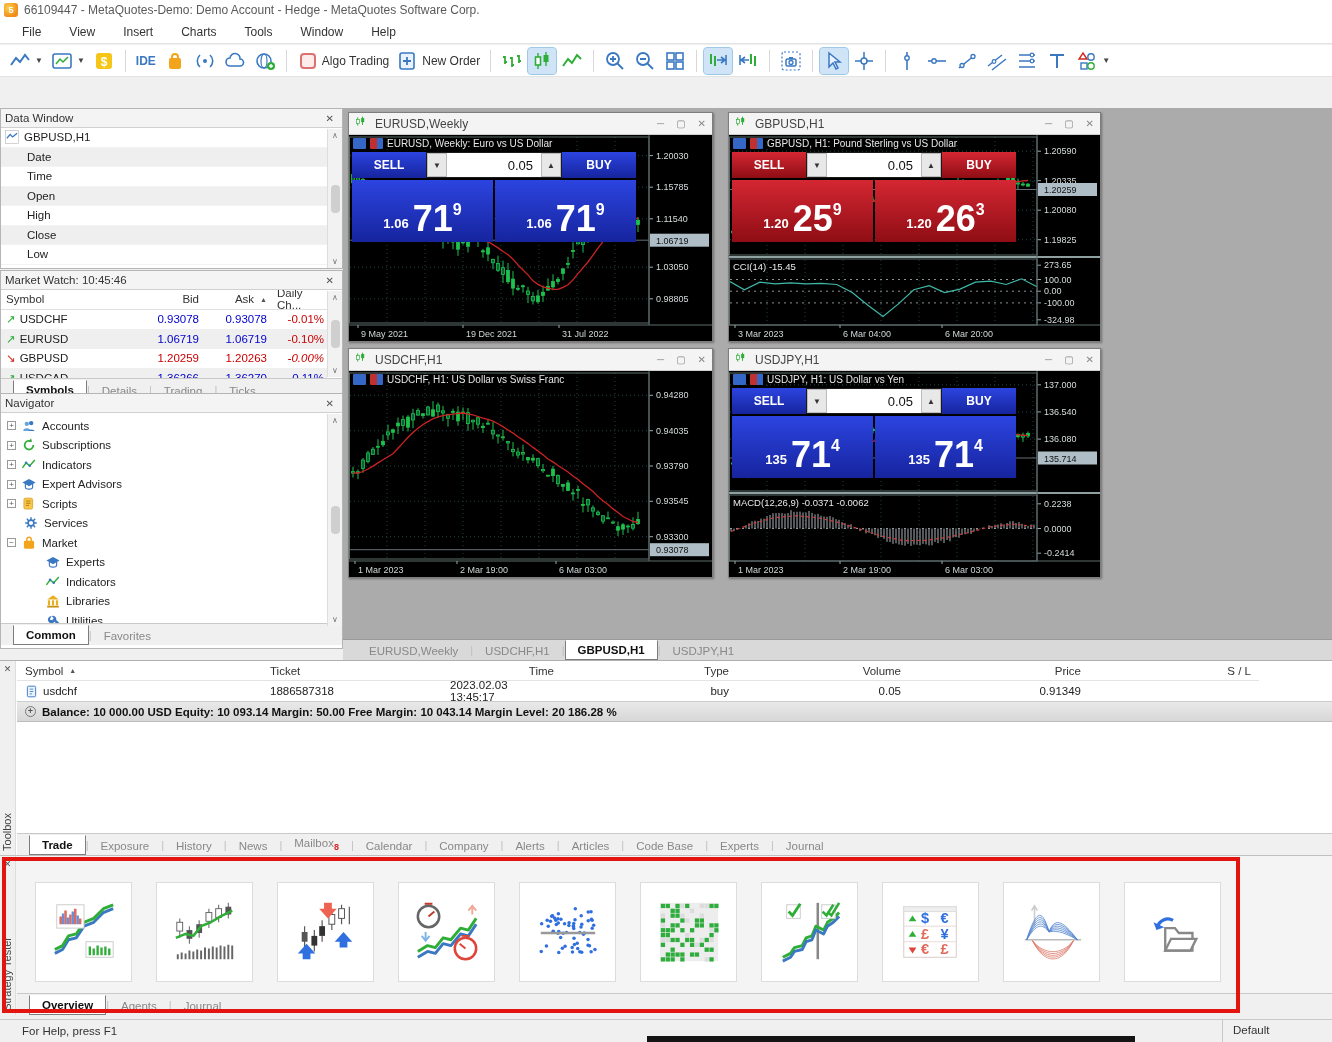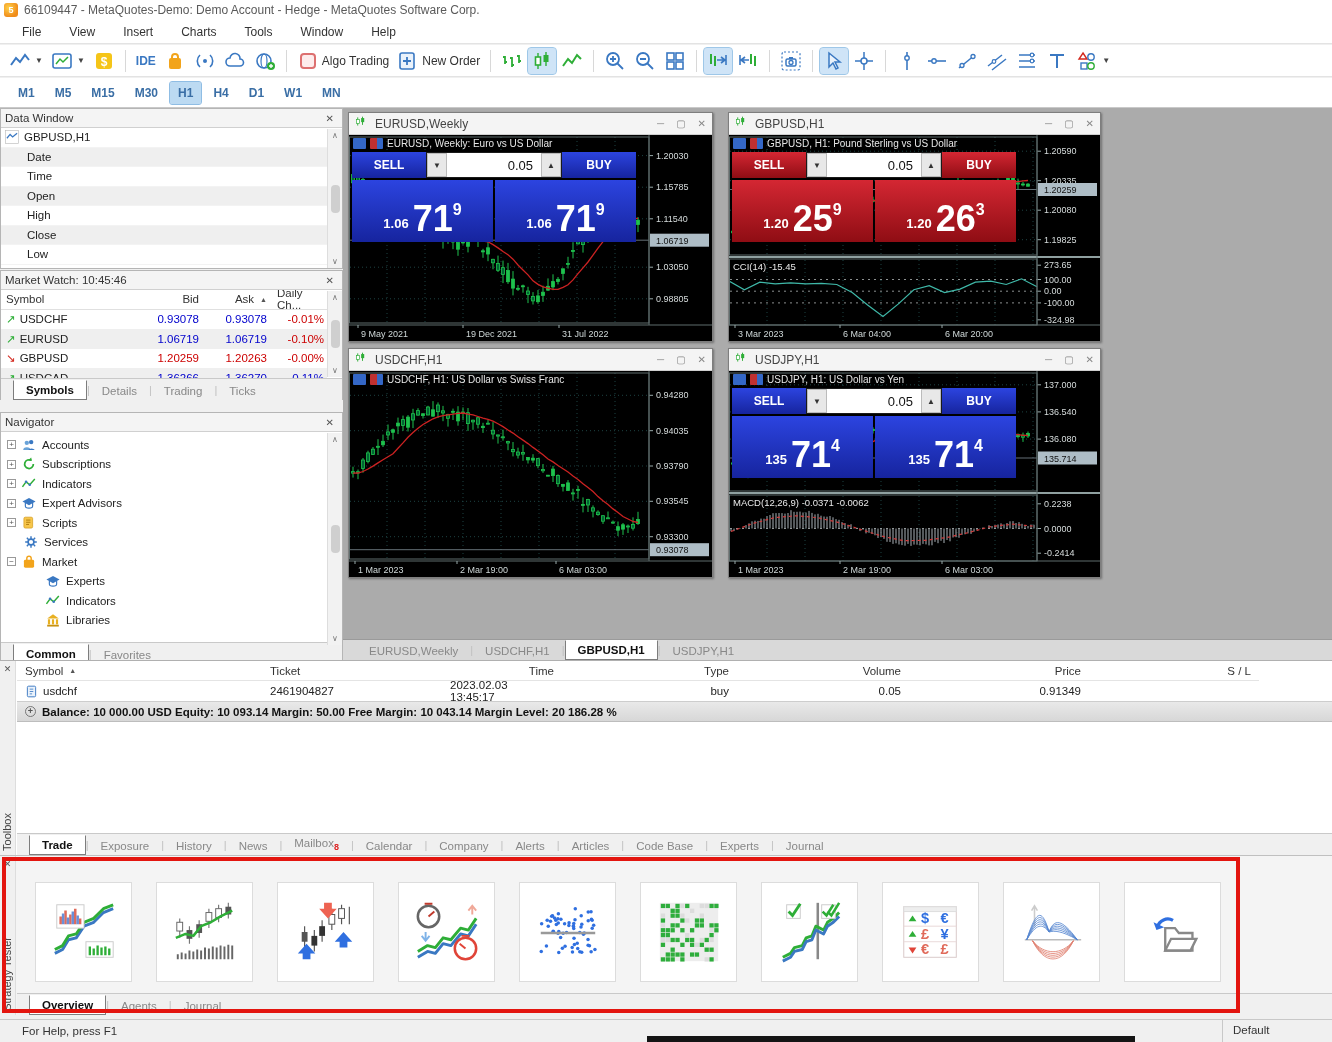--- a/index.html
+++ b/index.html
@@ -379,31 +379,20 @@
           <svg width="22" height="22" viewBox="0 0 22 22">
             <path d="M7,3 L11,9 L3,9 Z" fill="none" stroke="#d3281e" stroke-width="1.4"></path>
             <circle cx="15" cy="7" r="3.2" fill="none" stroke="#3a78c2" stroke-width="1.4"></circle>
             <rect x="5" y="13" width="6" height="6" fill="none" stroke="#3a78c2" stroke-width="1.4"></rect>
             <circle cx="15" cy="16" r="3.2" fill="none" stroke="#2eae37" stroke-width="1.4"></circle>
           </svg>
         </span>
         <span class="dd">▼</span>
       </div>
     </div>
-  <div id="tfbar">
-      <div class="tf">M1</div>
-      <div class="tf">M5</div>
-      <div class="tf">M15</div>
-      <div class="tf">M30</div>
-      <div class="tf active">H1</div>
-      <div class="tf">H4</div>
-      <div class="tf">D1</div>
-      <div class="tf">W1</div>
-      <div class="tf">MN</div>
-    </div>
 
   <div id="leftcol">
     <div class="panel" style="top:0;height:161px;">
       <div class="panel-title">
         <span>Data Window</span>
         <span class="x">✕</span>
       </div>
       <div id="dw-list" style="position:relative;margin-right:15px;">
           <div class="dw-row dw-sym">
             <span>
@@ -456,21 +445,21 @@
               </div>
               <div class="mw-cell mw-num" style="background:#efefef;color:#0000cc;">1.06719</div>
               <div class="mw-cell mw-num" style="background:#efefef;color:#0000cc;">1.06719</div>
               <div class="mw-cell mw-num" style="background:#efefef;color:#cc0000;">-0.10%</div>
               <div class="mw-cell">
                 <span style="color:#d3281e;margin-right:4px;">↘</span>
                 <span>GBPUSD</span>
               </div>
               <div class="mw-cell mw-num" style="color:#cc0000;">1.20259</div>
               <div class="mw-cell mw-num" style="color:#cc0000;">1.20263</div>
-              <div class="mw-cell mw-num" style="color:#cc0000;">-0.00%</div>
+              <div class="mw-cell mw-num" style="color:#cc0000;font-style:italic;">-0.00%</div>
               <div class="mw-cell" style="background:#efefef;">
                 <span style="color:#2eae37;margin-right:4px;">↗</span>
                 <span>USDCAD</span>
               </div>
               <div class="mw-cell mw-num" style="background:#efefef;color:#0000cc;">1.36266</div>
               <div class="mw-cell mw-num" style="background:#efefef;color:#0000cc;">1.36270</div>
               <div class="mw-cell mw-num" style="background:#efefef;color:#0000cc;">0.11%</div>
             </div>
           </div>
       </div>
@@ -483,21 +472,21 @@
           <div class="btab active"><span>Symbols</span></div>
           <span class="tabsep">|</span>
           <div class="btab"><span>Details</span></div>
           <span class="tabsep">|</span>
           <div class="btab"><span>Trading</span></div>
           <span class="tabsep">|</span>
           <div class="btab"><span>Ticks</span></div>
         </div>
     </div>
 
-    <div class="panel" style="top:304px;height:256px;">
+    <div class="panel" style="top:285px;height:256px;">
       <div class="panel-title">
         <span>Navigator</span>
         <span class="x">✕</span>
       </div>
       <div id="nav-tree" style="padding:3px 0 0 6px;height:210px;overflow:hidden;margin-right:15px;">
           <div class="nav-row" style="padding-left:0px;">
             <span class="expand-box">+</span>
             <span style="display:flex;">
               <svg width="16" height="16" viewBox="0 0 22 22">
                 <circle cx="8" cy="8" r="3" fill="#6aa3d8"></circle>
@@ -595,20 +584,29 @@
             <span style="display:flex;">
               <svg width="16" height="16" viewBox="0 0 22 22">
                 <path d="M3,9 L11,3 L19,9 Z" fill="#e8b021"></path>
                 <rect x="4" y="10" width="3" height="7" fill="#e8b021"></rect>
                 <rect x="9.5" y="10" width="3" height="7" fill="#e8b021"></rect>
                 <rect x="15" y="10" width="3" height="7" fill="#e8b021"></rect>
                 <rect x="3" y="17.5" width="16" height="2.5" fill="#c89212"></rect>
               </svg>
             </span>
             <span>Libraries</span>
+          </div>
+          <div class="nav-row" style="padding-left:22px;">
+            <span style="width:11px;display:inline-block;"></span>
+            <span style="display:flex;">
+              <svg width="16" height="16" viewBox="0 0 22 22">
+                <path d="M9,4 a5,5 0 1 0 4,8 l5,5 2.5,-2.5 -5,-5 a5,5 0 0 0 -6.5,-5.5 l3,3 -2,3 -3.5,-1 z" fill="#3a78c2"></path>
+              </svg>
+            </span>
+            <span>Utilities</span>
           </div>
         </div>
       <div class="vscroll" style="bottom:22px;">
           <span>∧</span>
           <span class="thumb"></span>
           <span>∨</span>
         </div>
       <div class="bottom-tabs" id="nav-tabs">
           <div class="btab active"><span>Common</span></div>
           <span class="tabsep">|</span>
@@ -1594,21 +1592,21 @@
         <div class="trcell">
           <span style="margin-right:5px;display:flex;">
             <svg width="13" height="13" viewBox="0 0 22 22">
               <rect x="4" y="2" width="14" height="18" rx="2" fill="#eaf2fb" stroke="#3a78c2" stroke-width="1.6"></rect>
               <path d="M8,7 h6 M8,11 h6 M8,15 h4" stroke="#3a78c2" stroke-width="1.4"></path>
             </svg>
           </span>
           <span>usdchf</span>
         </div>
         <div class="trcell">
-          <span>2461904827</span>
+          <span>1886587318</span>
         </div>
         <div class="trcell tr-r">
           <span>2023.02.03 13:45:17</span>
         </div>
         <div class="trcell tr-r">
           <span>buy</span>
         </div>
         <div class="trcell tr-r">
           <span>0.05</span>
         </div>

